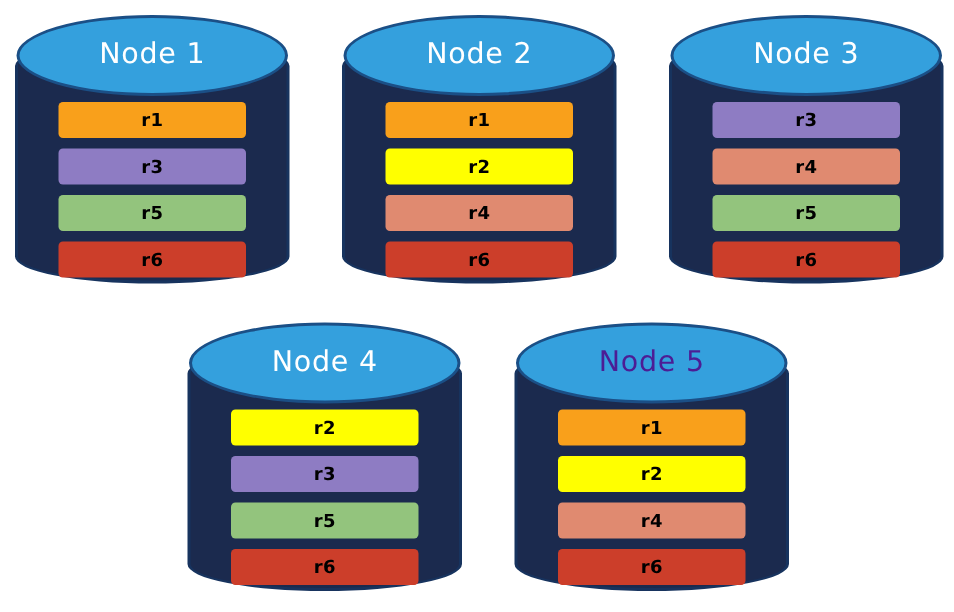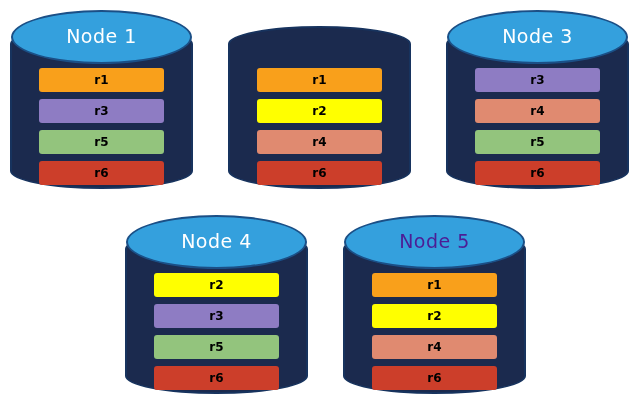--- a/index.html
+++ b/index.html
@@ -117,20 +117,23 @@
         <div class="replica-bar" style="background: rgb(147, 196, 125);">
           <span class="replica-label" style="color: rgb(0, 0, 0);">r5</span>
         </div>
         <div class="replica-bar" style="background: rgb(204, 62, 42);">
           <span class="replica-label" style="color: rgb(0, 0, 0);">r6</span>
         </div>
       </div>
     </div>
     <div class="node" style="left: 228px; top: 8px;">
       <div class="node-body" style="background: rgb(27, 42, 78); border-color: rgb(23, 51, 94);"></div>
+      <div class="node-top" style="background: rgb(52, 160, 221); border-color: rgb(27, 79, 134);">
+        <div class="node-label" style="color: rgb(255, 255, 255);">Node  2</div>
+      </div>
       <div class="replica-list">
         <div class="replica-bar" style="background: rgb(249, 160, 27);">
           <span class="replica-label" style="color: rgb(0, 0, 0);">r1</span>
         </div>
         <div class="replica-bar" style="background: rgb(255, 255, 0);">
           <span class="replica-label" style="color: rgb(0, 0, 0);">r2</span>
         </div>
         <div class="replica-bar" style="background: rgb(224, 138, 112);">
           <span class="replica-label" style="color: rgb(0, 0, 0);">r4</span>
         </div>

